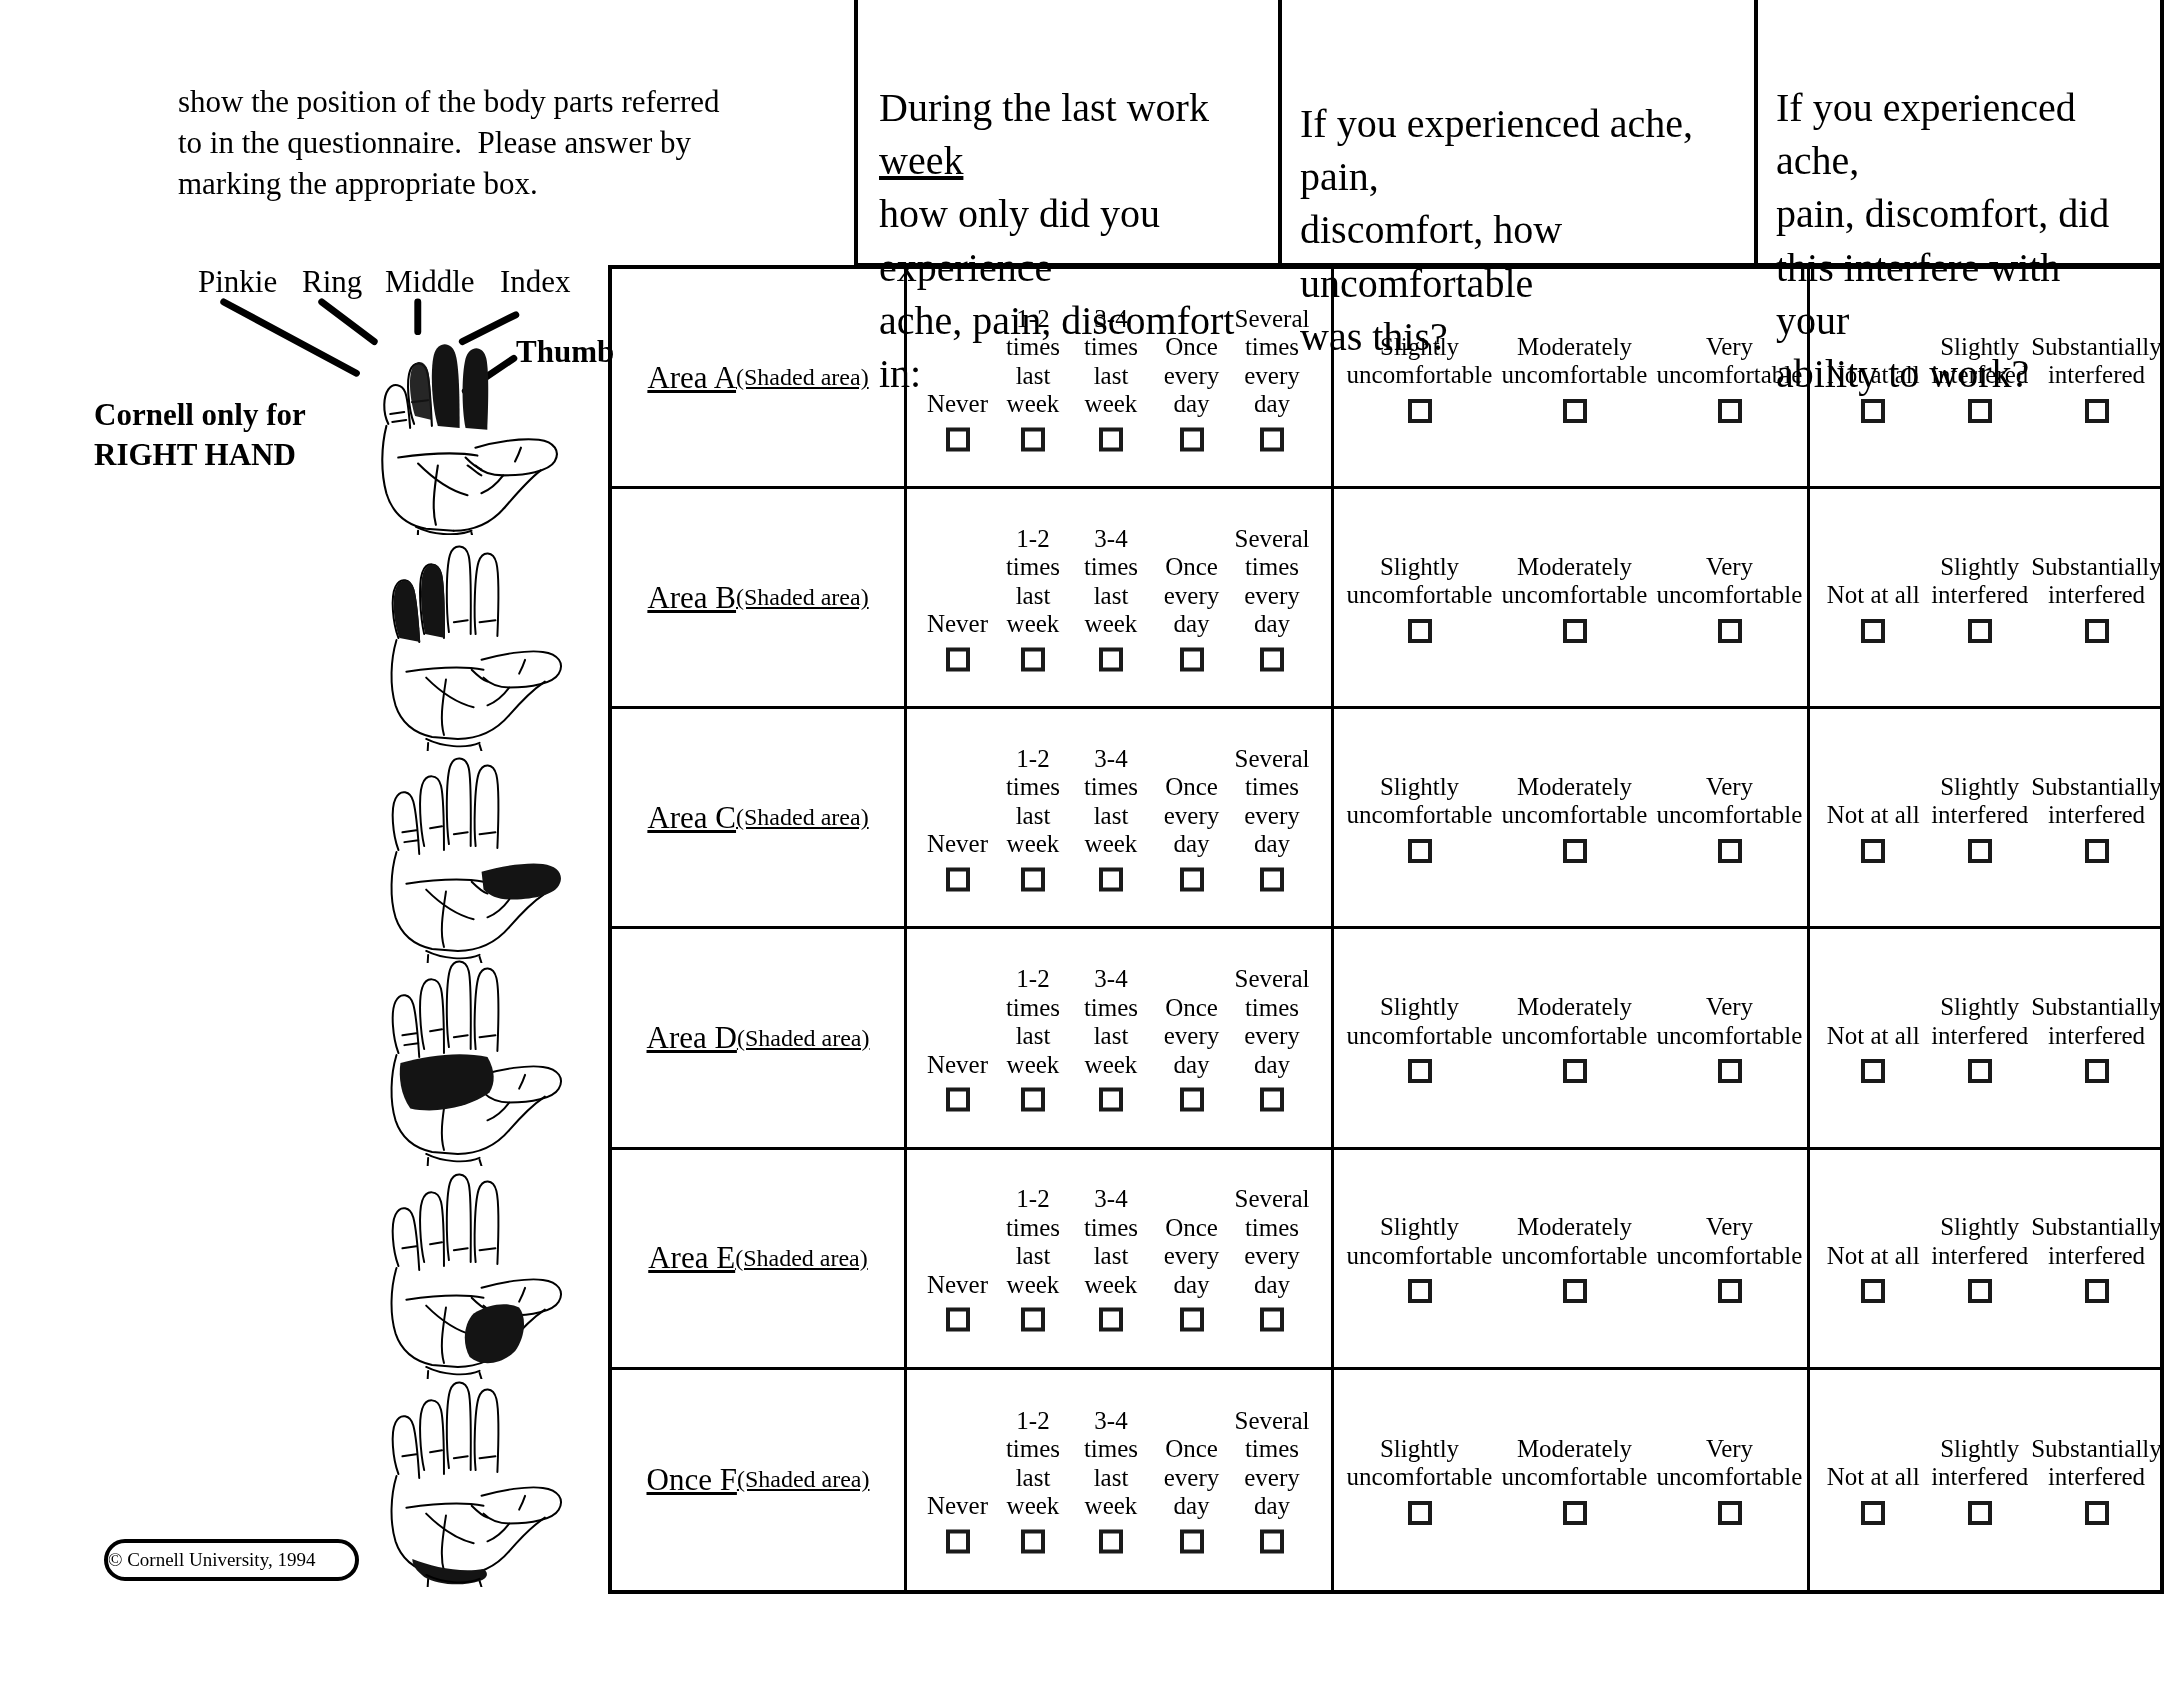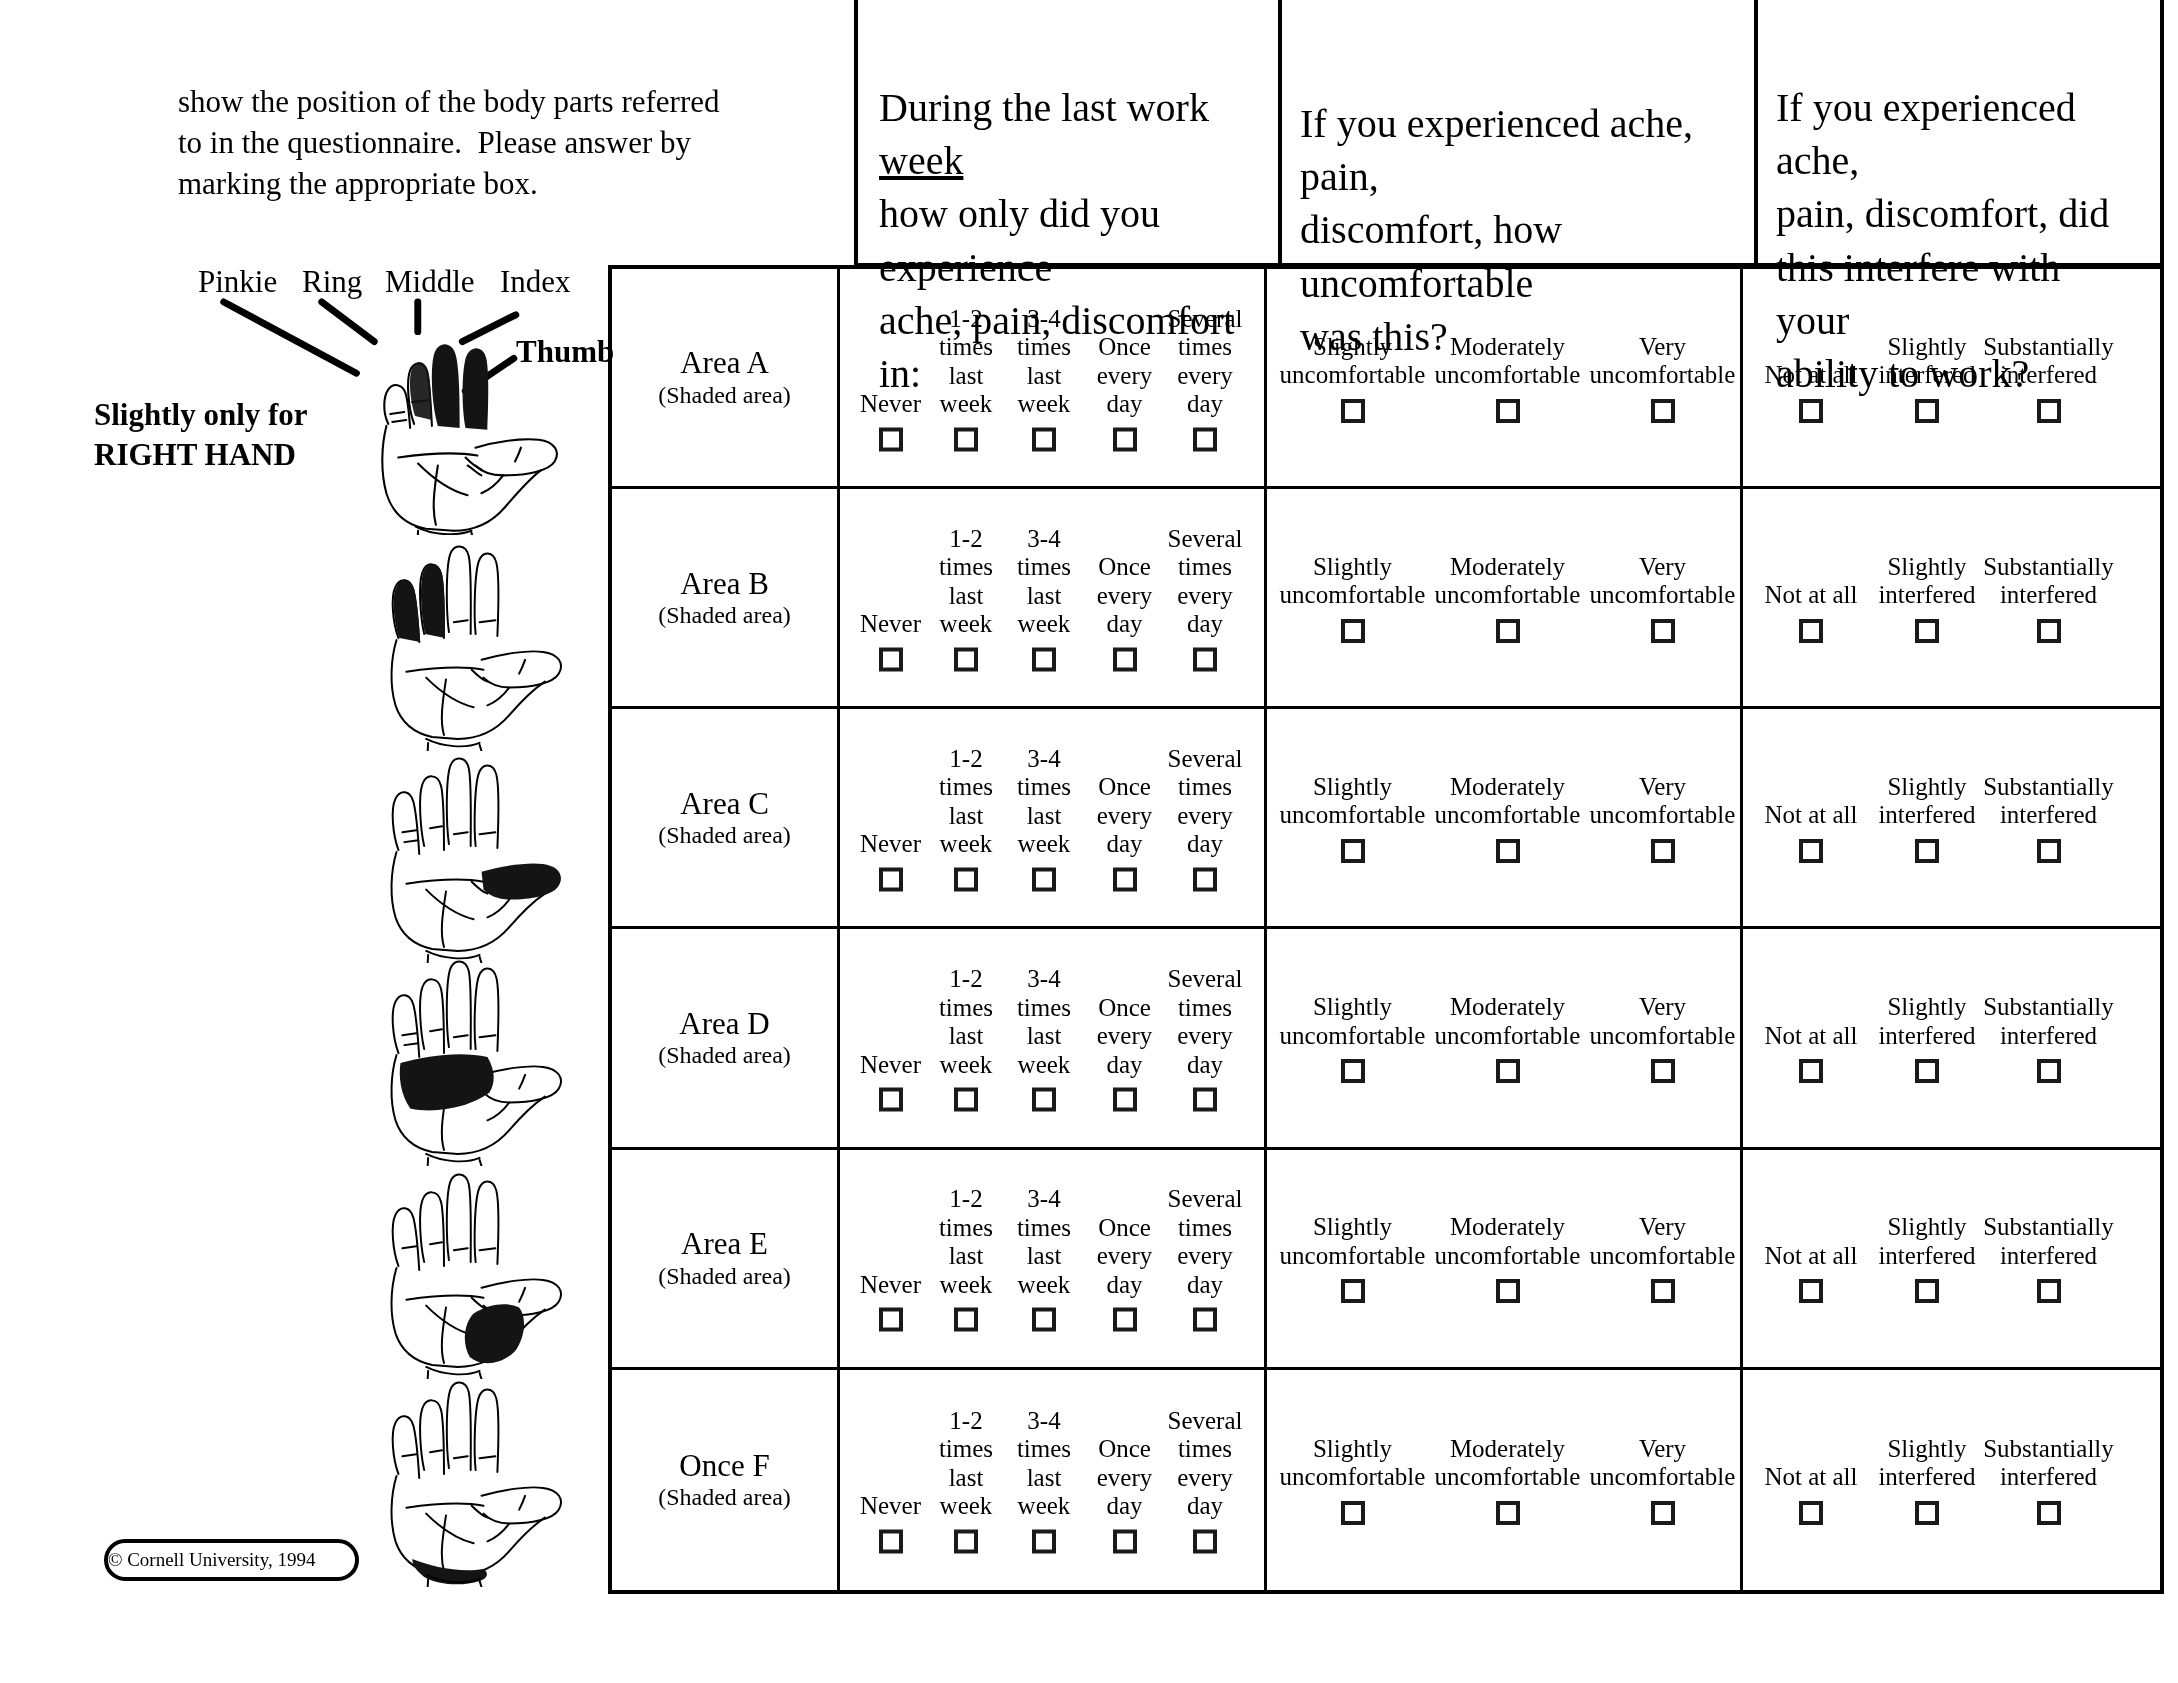--- a/index.html
+++ b/index.html
@@ -98,28 +98,29 @@
   .tbl-row {
     position: relative;
     display: flex;
     box-sizing: border-box;
     border-bottom: 3px solid #000;
     height: 16.6667%;
   }
   .tbl-row:last-child { border-bottom: none; }
 
   .cell-area {
-    width: 228px;
+    width: 295px;
     box-sizing: border-box;
     border-right: 3px solid #000;
     display: flex;
-    flex-direction: column;
+    flex-direction: row;
     align-items: center;
     justify-content: center;
     text-align: center;
+    text-decoration: underline;
   }
   .area-title { font-size: 31px; line-height: 1.15; }
   .area-sub   { font-size: 24px; line-height: 1.2; }
 
   .cell-freq {
     width: 427px;
     box-sizing: border-box;
     border-right: 3px solid #000;
     position: relative;
   }
@@ -224,21 +225,21 @@
   <g stroke="#000" stroke-width="7" stroke-linecap="round">
     <line x1="226" y1="305" x2="360" y2="377"></line>
     <line x1="325" y1="305" x2="378" y2="345"></line>
     <line x1="422" y1="305" x2="422" y2="335"></line>
     <line x1="521" y1="318" x2="467" y2="345"></line>
     <line x1="519" y1="362" x2="470" y2="395"></line>
   </g>
 </svg>
 
 <div class="abs" id="right-hand-note">
-  <div>Slightly only for</div>
+  <div>Cornell only for</div>
   <div>RIGHT HAND</div>
 </div>
 
 <div class="abs col-head" id="head-freq">
   <div><span>During the last work </span><span style="text-decoration:underline">week</span></div>
   <div>how only did you experience</div>
   <div>ache, pain, discomfort in:</div>
 </div>
 
 <div class="abs col-head" id="head-unc">

